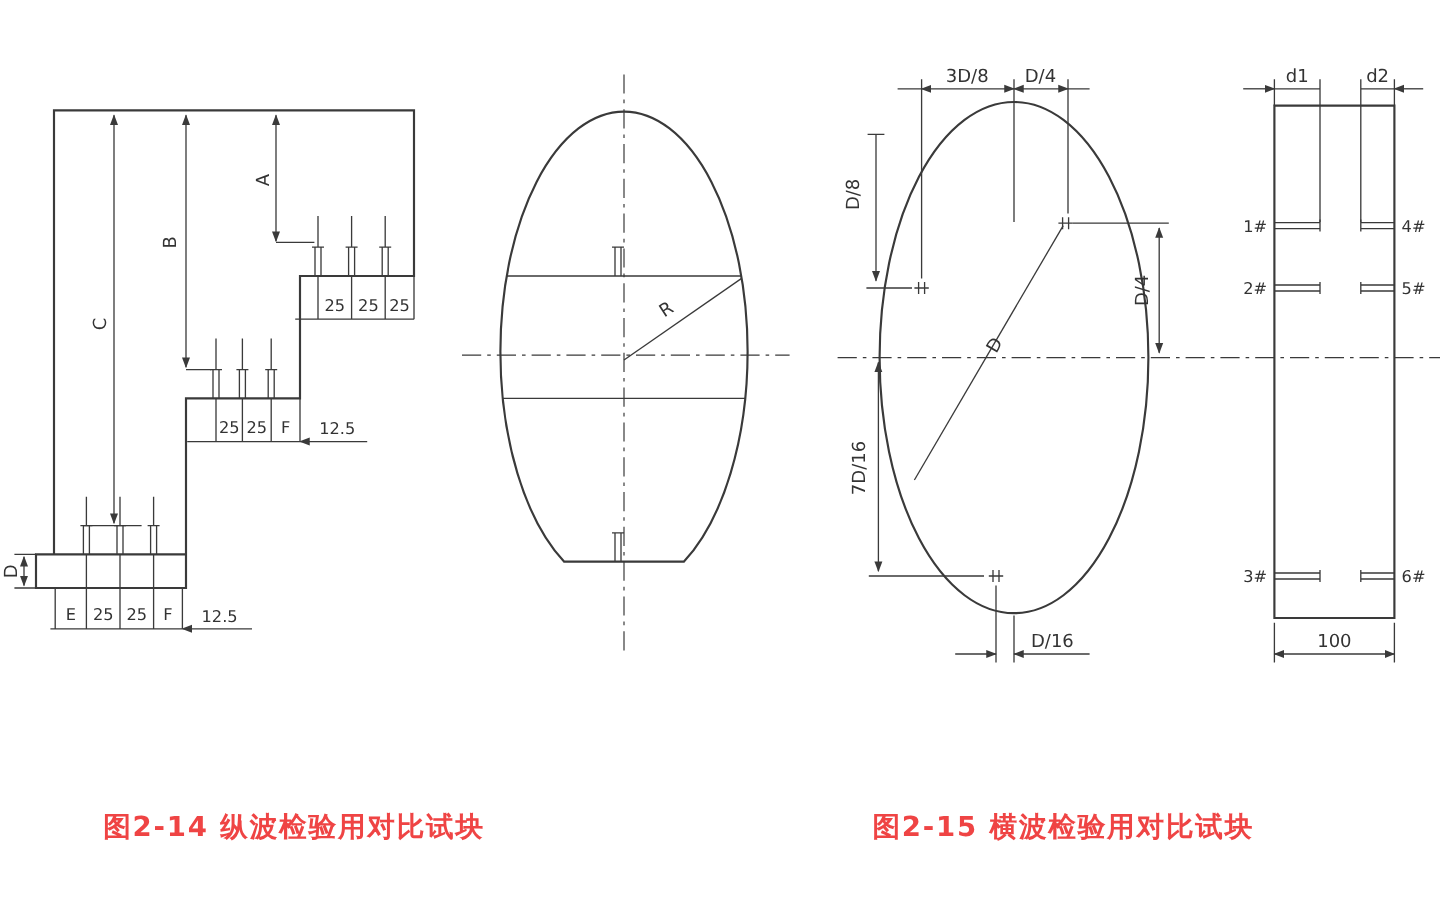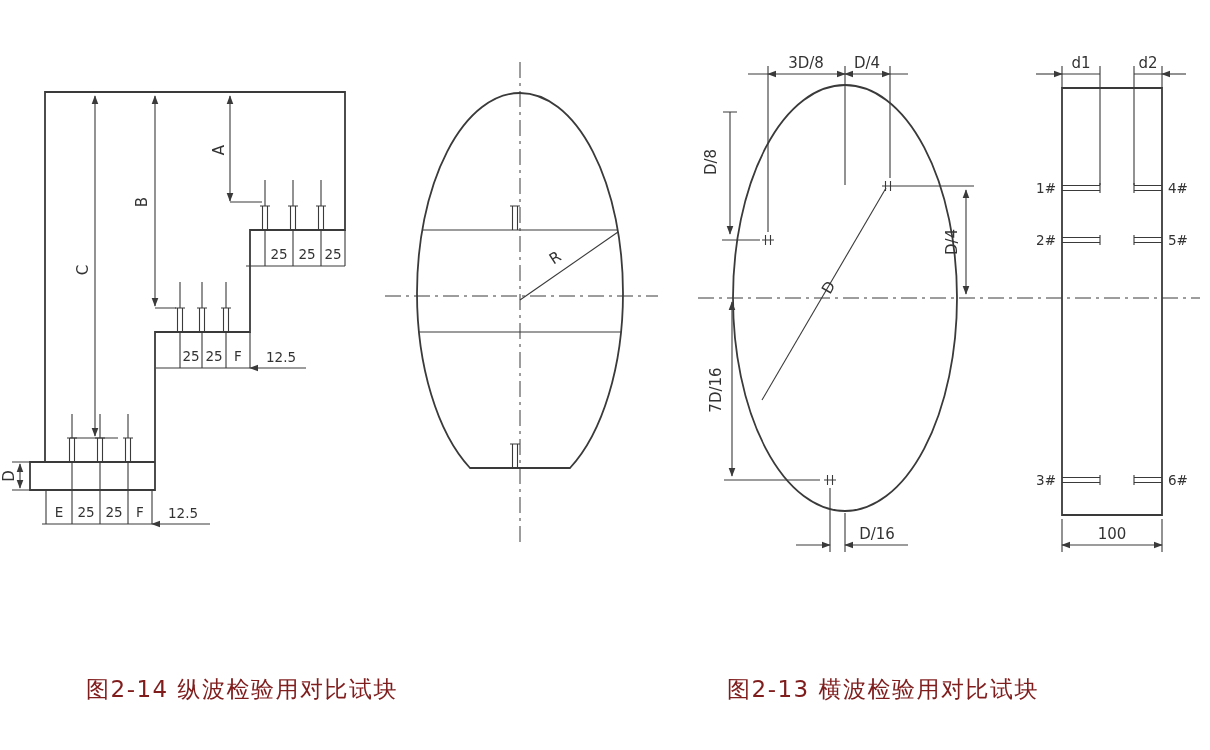--- a/index.html
+++ b/index.html
@@ -7,22 +7,22 @@
        font-family:"DejaVu Sans",sans-serif;}
   .canvas{position:absolute;inset:0;}
   svg{position:absolute;left:0;top:0;}
   .ln{stroke:#3a3a3a;fill:none;stroke-width:1.1;stroke-linecap:butt;}
   .thick{stroke-width:1.8;}
   .cl{stroke-width:1;stroke-dasharray:16 5 3 5;}
   .dim{font-family:"DejaVu Sans",sans-serif;font-size:13.5px;fill:#333333;stroke:none;text-anchor:middle;}
   .dim.lg{font-size:15px;}
   .dim.end{text-anchor:end;}
   .dim.start{text-anchor:start;}
-  .caption{position:absolute;font-family:"DejaVu Sans",sans-serif;font-weight:normal;
-           font-size:23px;color:#7f1d1d;letter-spacing:1.5px;white-space:nowrap;}
+  .caption{position:absolute;font-family:"DejaVu Sans",sans-serif;font-weight:bold;
+           font-size:23px;color:#ef4444;letter-spacing:1.5px;white-space:nowrap;}
 </style>
 </head>
 <body>
 
 <div class="canvas">
 <svg width="1210" height="750" viewBox="0 0 1210 750">
   <defs>
     <marker id="arr" viewBox="0 0 10 10" refX="9" refY="5" markerWidth="9" markerHeight="9" markerUnits="userSpaceOnUse" orient="auto-start-reverse">
       <path d="M0,1.3 L9.8,5 L0,8.7 Z" fill="#3a3a3a"></path>
     </marker>
@@ -128,14 +128,14 @@
     <text class="dim end" x="1056" y="245">2#</text>
     <text class="dim end" x="1056" y="485">3#</text>
     <text class="dim start" x="1168" y="193">4#</text>
     <text class="dim start" x="1168" y="245">5#</text>
     <text class="dim start" x="1168" y="485">6#</text>
     <text class="dim lg" x="1112" y="539">100</text>
   </g>
 </svg>
 
 <div class="caption" style="left:86px;top:674px;">图2-14 纵波检验用对比试块</div>
-<div class="caption" style="left:727px;top:674px;">图2-13  横波检验用对比试块</div>
+<div class="caption" style="left:727px;top:674px;">图2-15  横波检验用对比试块</div>
 </div>
 
 </body></html>

